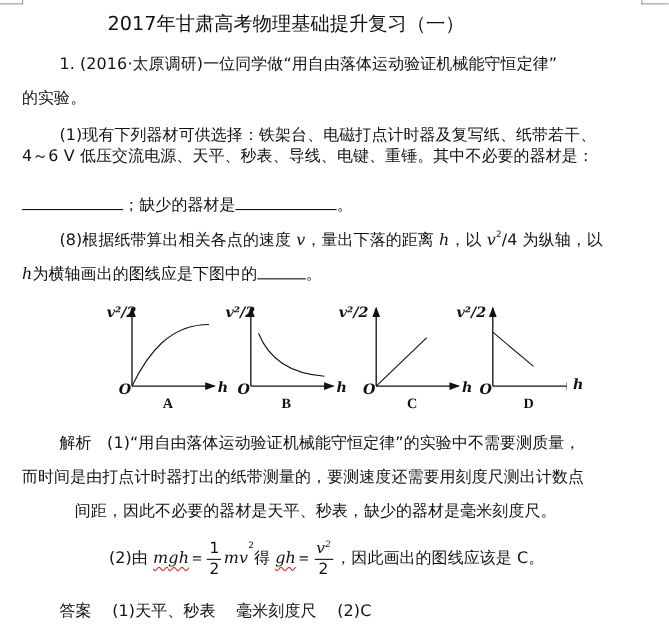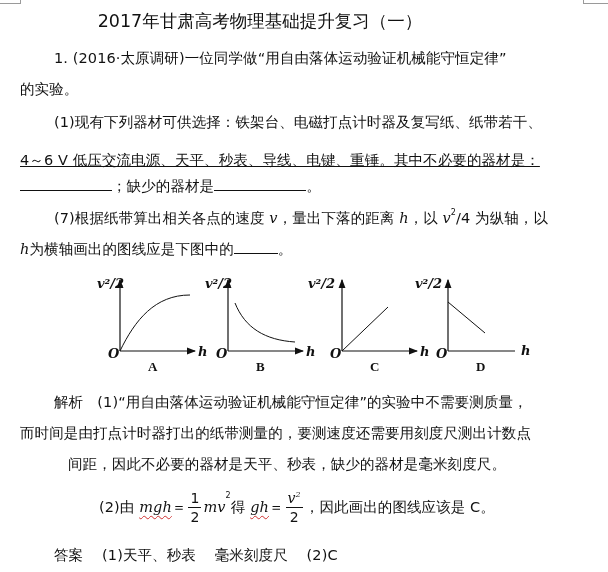--- a/index.html
+++ b/index.html
@@ -27,27 +27,27 @@
 
 <div class="corner corner-tl"></div>
 <div class="corner corner-tr"></div>
 
 <div class="title">2017年甘肃高考物理基础提升复习（一）</div>
 
 <div class="line" style="top:49px; left:54px;">1. (2016·太原调研)一位同学做“用自由落体运动验证机械能守恒定律”</div>
 <div class="line" style="top:80px;">的实验。</div>
 
 <div class="line" style="top:113px; left:54px;">(1)现有下列器材可供选择：铁架台、电磁打点计时器及复写纸、纸带若干、</div>
-<div class="line" style="top:151px;text-decoration:underline;">4～6 V 低压交流电源、天平、秒表、导线、电键、重锤。其中不必要的器材是：</div>
+<div class="line" style="top:132px;">4～6 V 低压交流电源、天平、秒表、导线、电键、重锤。其中不必要的器材是：</div>
 <div class="line" style="top:176px;">
   <span class="blank" style="width:92px;"></span><span>；缺少的器材是</span><span class="blank" style="width:92px;"></span><span>。</span>
 </div>
 
 <div class="line" style="top:208px; left:54px;">
-  <span>(7)根据纸带算出相关各点的速度 </span><span class="it">v</span><span>，量出下落的距离 </span><span class="it">h</span><span>，以 </span><span class="it">v</span><sup>2</sup><span>/4 为纵轴，以</span>
+  <span>(8)根据纸带算出相关各点的速度 </span><span class="it">v</span><span>，量出下落的距离 </span><span class="it">h</span><span>，以 </span><span class="it">v</span><sup>2</sup><span>/4 为纵轴，以</span>
 </div>
 <div class="line" style="top:239px;text-align:center;">
   <span class="it">h</span><span>为横轴画出的图线应是下图中的</span><span class="blank" style="width:44px;"></span><span>。</span>
 </div>
 
 <div class="graphs">
   <svg width="420" height="110" viewBox="0 0 420 110">
     <defs>
       <marker id="arr" markerWidth="8" markerHeight="6" refX="7" refY="3" orient="auto">
         <path d="M0,0 L8,3 L0,6 Z" fill="#111"></path>

